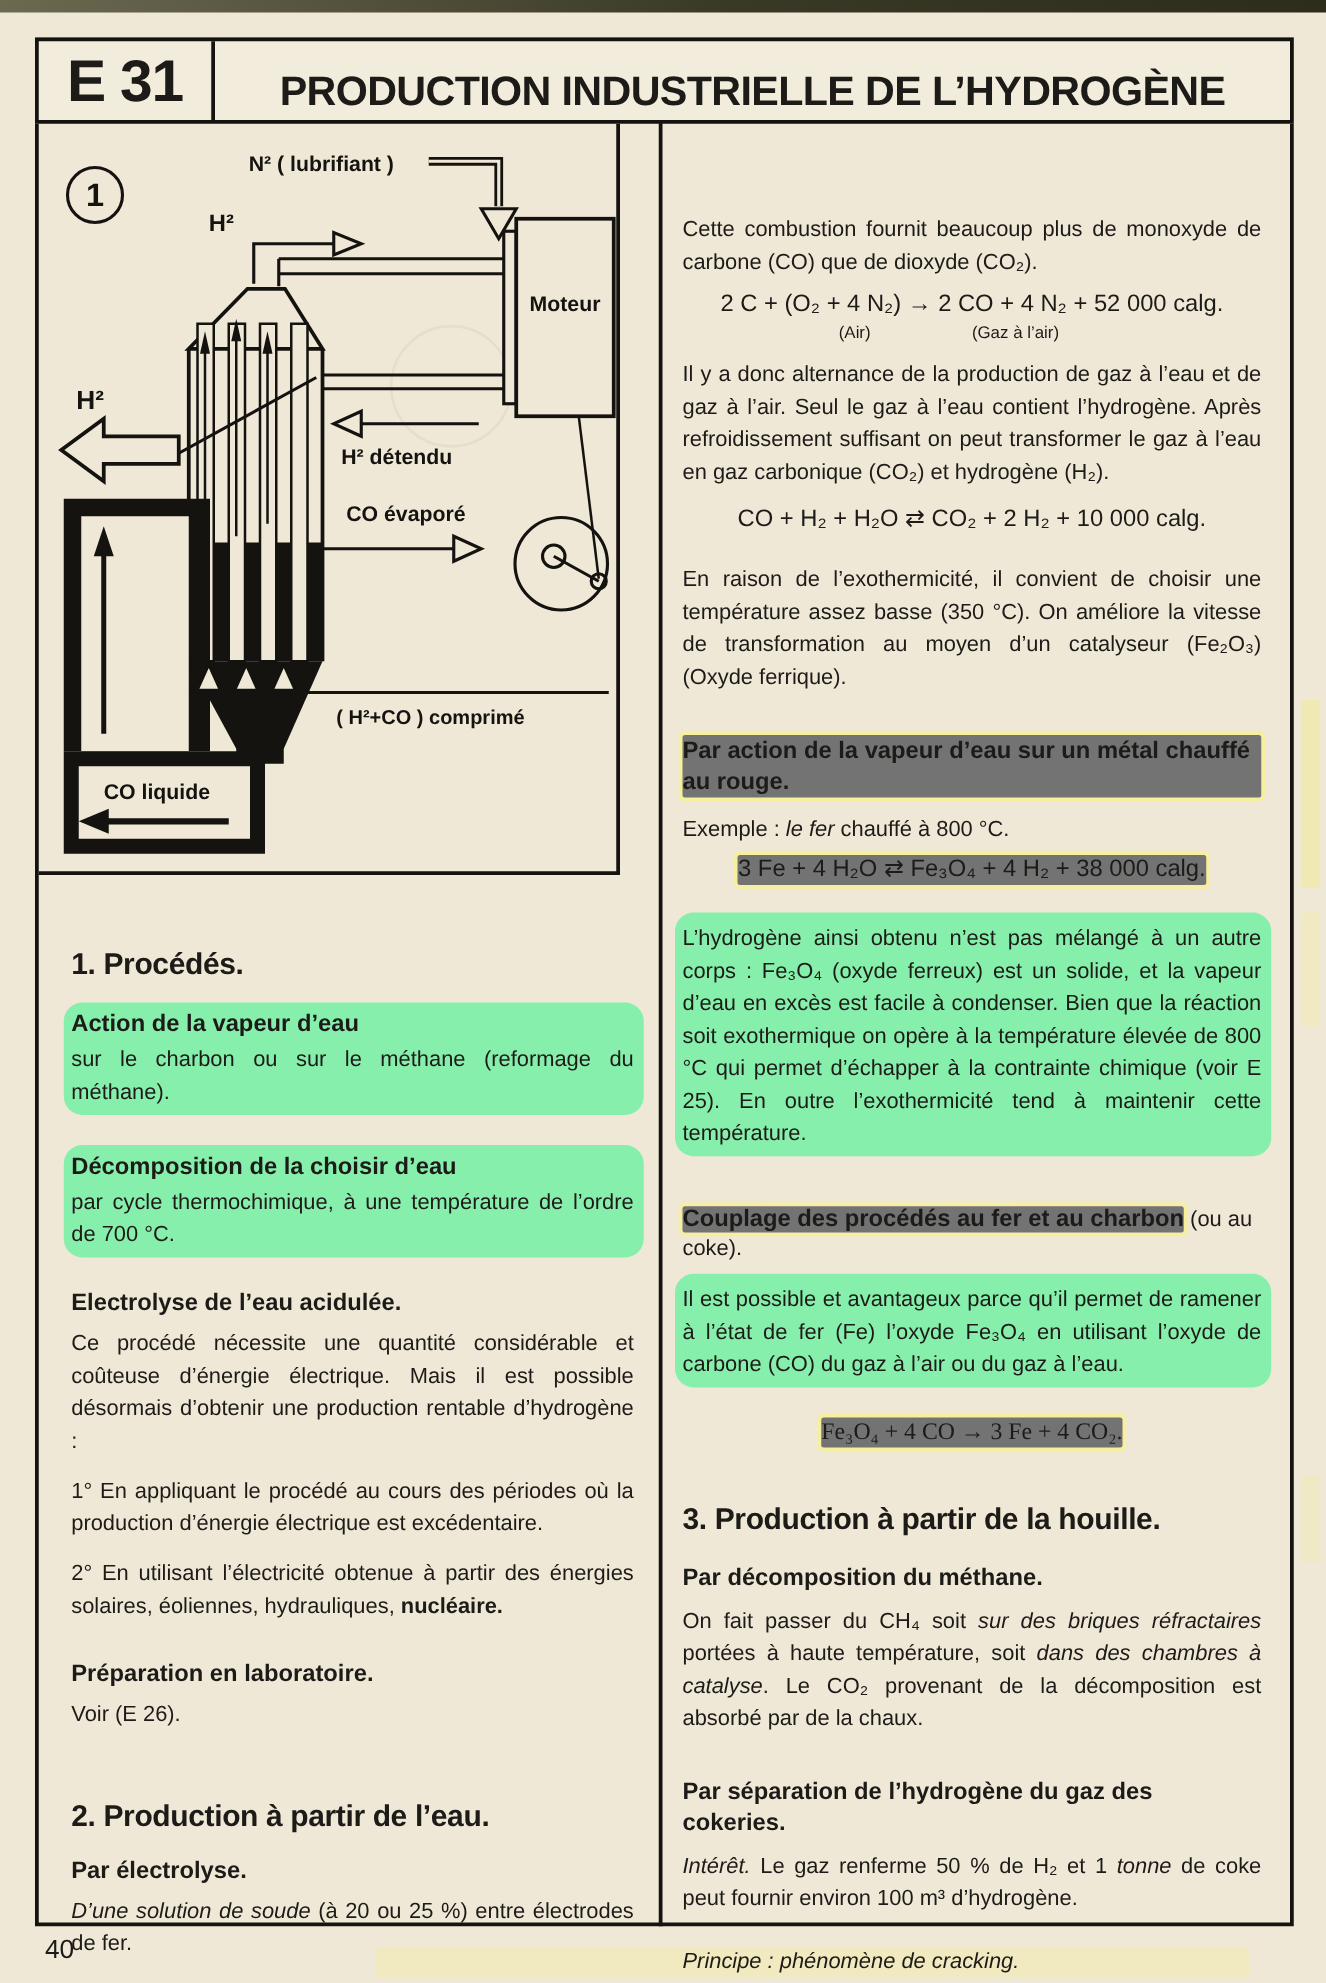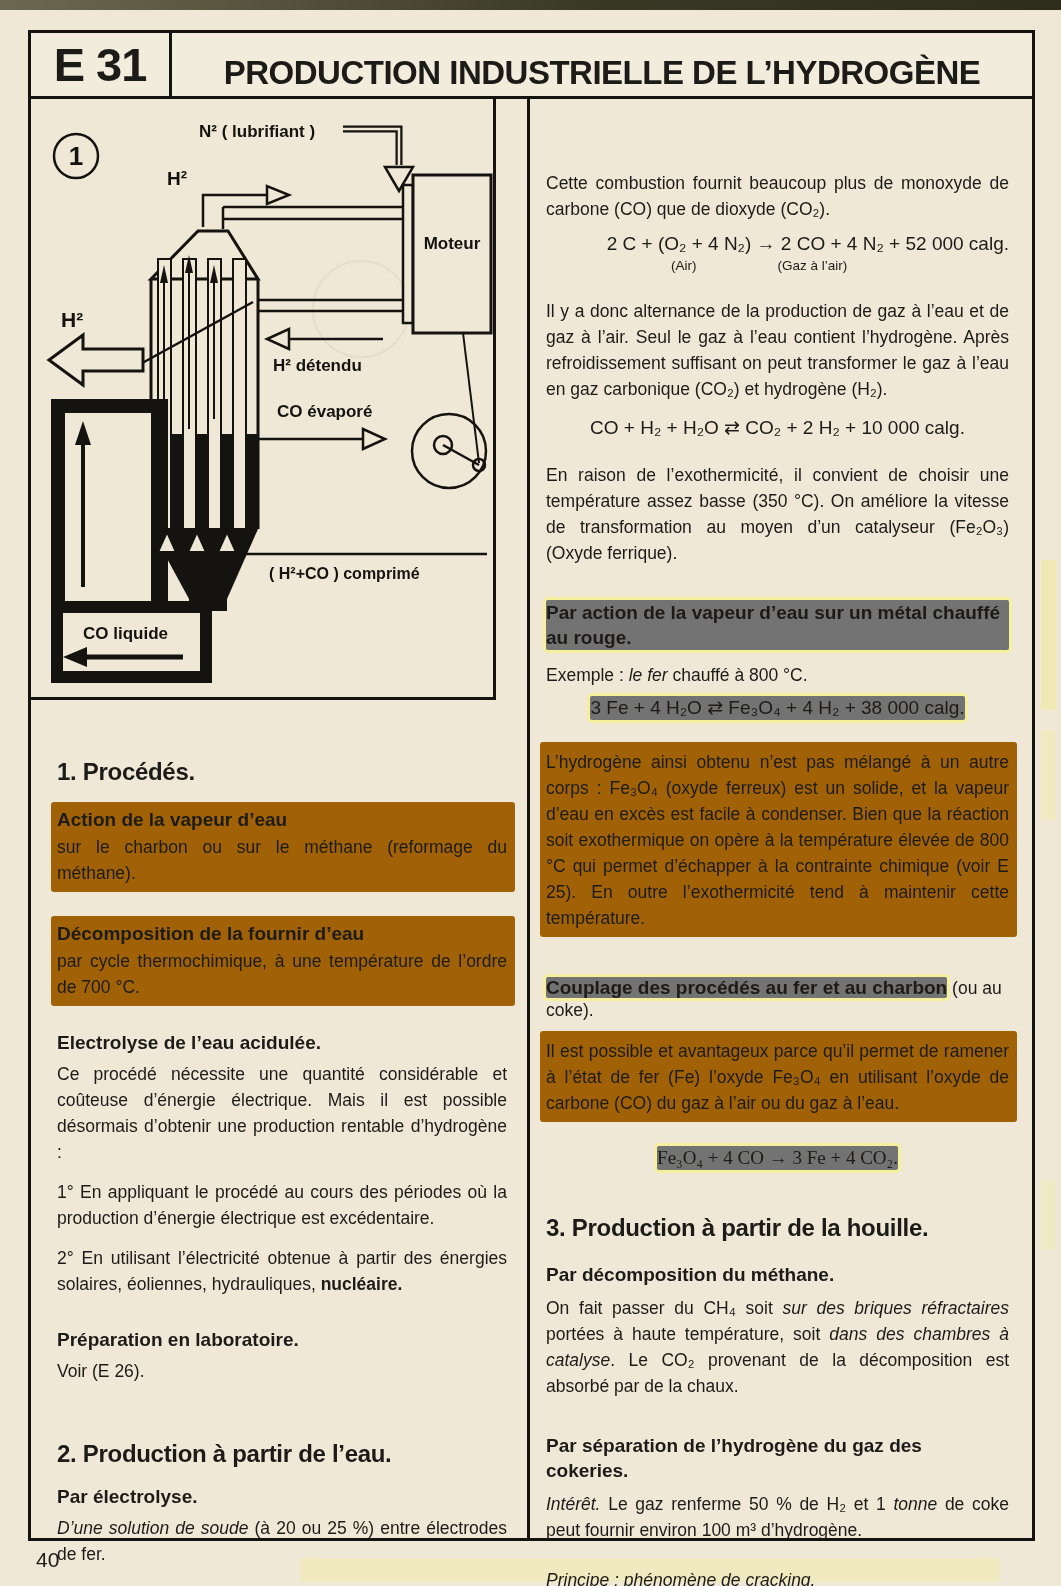--- a/index.html
+++ b/index.html
@@ -21,21 +21,21 @@
   .left-col{position:absolute;left:31px;top:700px;width:496px;height:841px;
     padding:58px 20px 0 26px;box-sizing:border-box;}
   .right-col{position:absolute;left:530px;top:96px;width:505px;height:1445px;
     padding:74px 26px 0 16px;box-sizing:border-box;}
   p{margin:0 0 14px 0;font-size:17.5px;line-height:26px;text-align:justify;}
   .num-heading{font-size:24px;font-weight:bold;margin:0 0 16px 0;letter-spacing:-0.3px;}
   .sub-heading{font-size:19px;font-weight:bold;margin:0 0 6px 0;line-height:25px;}
   .it{font-style:italic;}
   .b{font-weight:bold;}
   .hl{background:#737373;box-shadow:0 0 0 3px #f6ef9e;border-radius:2px;}
-  .hl-block{background:#a16207;padding:5px 8px 6px 6px;margin:0 -8px 24px -6px;border-radius:3px;}
+  .hl-block{background:#86efac;padding:5px 8px 6px 6px;margin:0 -8px 24px -6px;border-radius:15px;}
   .hl-block p,.hl-block .sub-heading{margin-bottom:0;}
   .hl-block p{margin-top:2px;}
   .equation{text-align:center;font-size:19px;margin:6px 0 22px 0;line-height:24px;}
   .equation .eq-line{display:inline-block;}
   .eq-subrow{position:relative;height:18px;font-size:13.5px;}
   .eq-subrow span{position:absolute;top:-2px;white-space:nowrap;}
   .page-number{position:absolute;left:36px;top:1548px;font-size:21px;font-weight:500;}
   svg text{font-family:"Liberation Sans",sans-serif;font-weight:bold;fill:#14130f;}
   .ghost{position:absolute;background:#f4ec87;pointer-events:none;}
 </style>
@@ -146,42 +146,42 @@
 
   <div class="left-col">
     <div class="num-heading">1. Procédés.</div>
 
     <div class="hl-block">
       <div class="sub-heading">Action de la vapeur d’eau</div>
       <p>sur le charbon ou sur le méthane (reformage du méthane).</p>
     </div>
 
     <div class="hl-block">
-      <div class="sub-heading">Décomposition de la fournir d’eau</div>
+      <div class="sub-heading">Décomposition de la choisir d’eau</div>
       <p>par cycle thermochimique, à une température de l’ordre de 700 °C.</p>
     </div>
 
     <div class="sub-heading" style="margin-top:4px;">Electrolyse de l’eau acidulée.</div>
     <p>Ce procédé nécessite une quantité considérable et coûteuse d’énergie électrique. Mais il est possible désormais d’obtenir une production rentable d’hydrogène :</p>
     <p>1°  En appliquant le procédé au cours des périodes où la production d’énergie électrique est excédentaire.</p>
     <p style="margin-bottom:30px;"><span>2°  En utilisant l’électricité obtenue à partir des énergies solaires, éoliennes, hydrauliques, </span><span class="b">nucléaire.</span></p>
 
     <div class="sub-heading">Préparation en laboratoire.</div>
     <p style="margin-bottom:56px;">Voir (E 26).</p>
 
     <div class="num-heading">2. Production à partir de l’eau.</div>
     <div class="sub-heading">Par électrolyse.</div>
     <p><span class="it">D’une solution de soude</span><span> (à 20 ou 25 %) entre électrodes de fer.</span></p>
 
   </div>
 
   <div class="right-col">
     <p style="margin-bottom:10px;">Cette combustion fournit beaucoup plus de monoxyde de carbone (CO) que de dioxyde (CO₂).</p>
 
-    <div class="equation" style="margin-bottom:24px;text-align:right;">
+    <div class="equation" style="margin-bottom:12px;">
       <div class="eq-line">2 C + (O₂ + 4 N₂) → 2 CO + 4 N₂ + 52 000 calg.</div>
       <div class="eq-subrow">
         <span style="left:27%;">(Air)</span>
         <span style="left:50%;">(Gaz à l’air)</span>
       </div>
     </div>
 
     <p>Il y a donc alternance de la production de gaz à l’eau et de gaz à l’air. Seul le gaz à l’eau contient l’hydrogène. Après refroidissement suffisant on peut transformer le gaz à l’eau en gaz carbonique (CO₂) et hydrogène (H₂).</p>
     <div class="equation">
       <div class="eq-line">CO + H₂ + H₂O ⇄ CO₂ + 2 H₂ + 10 000 calg.</div>

